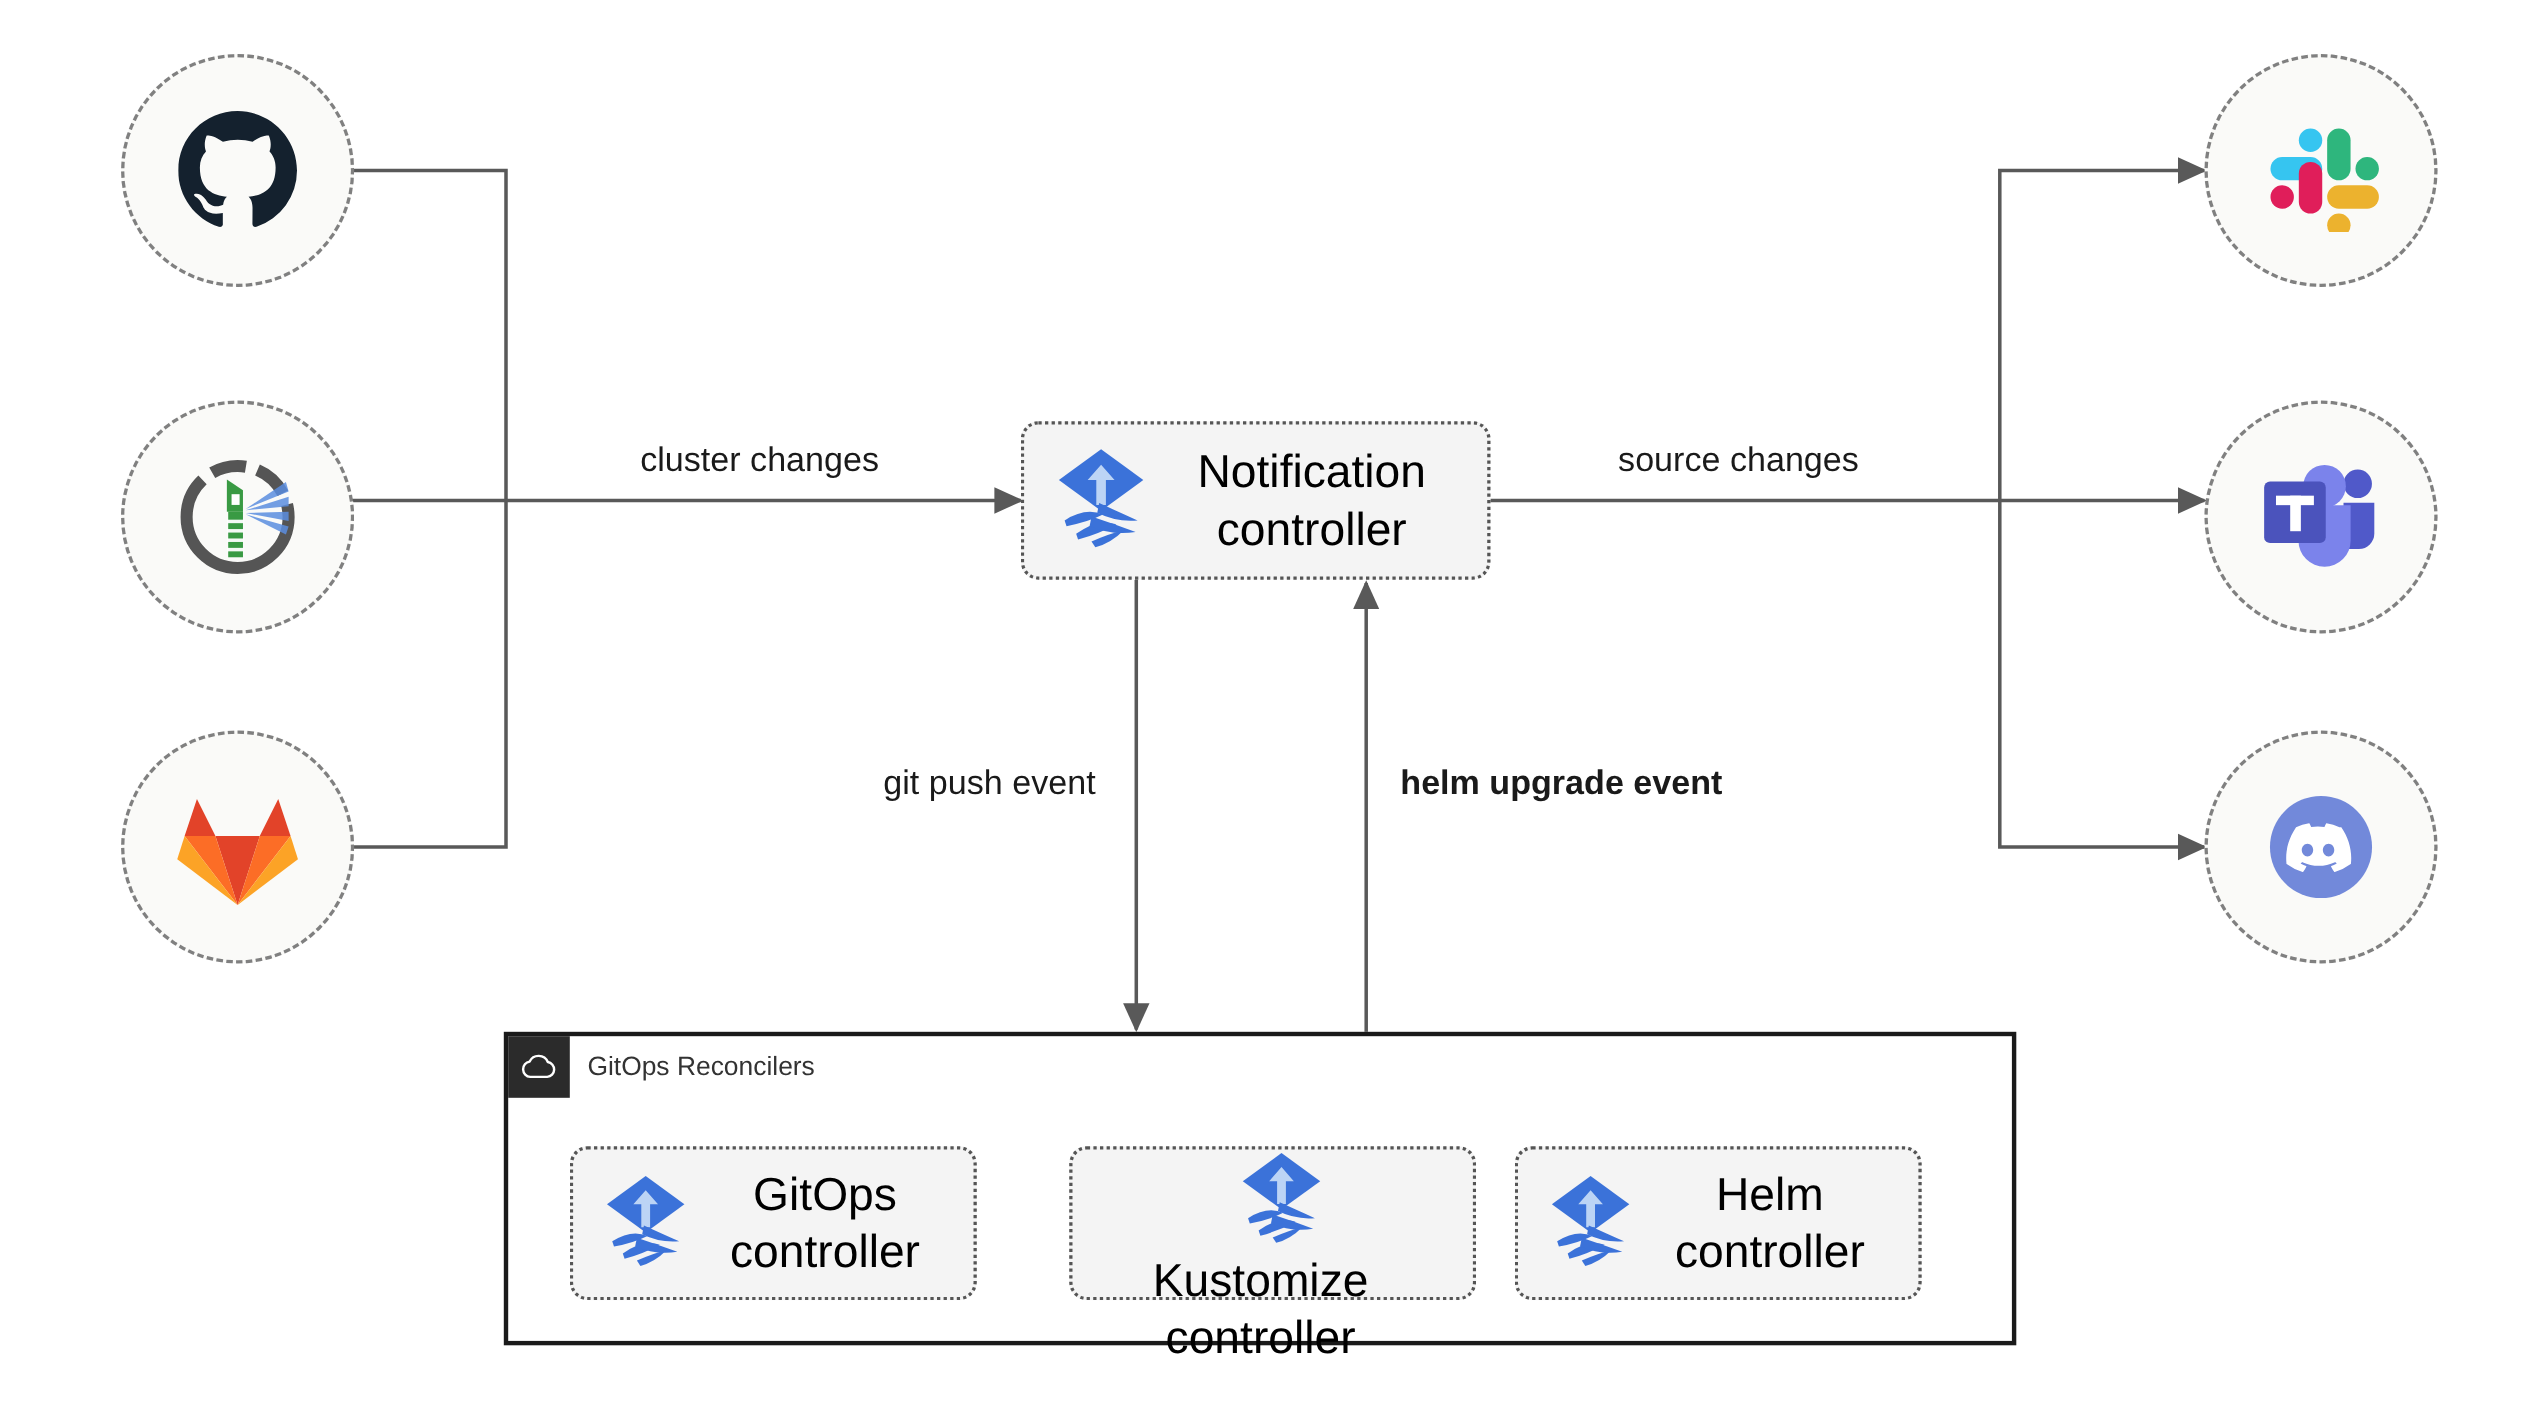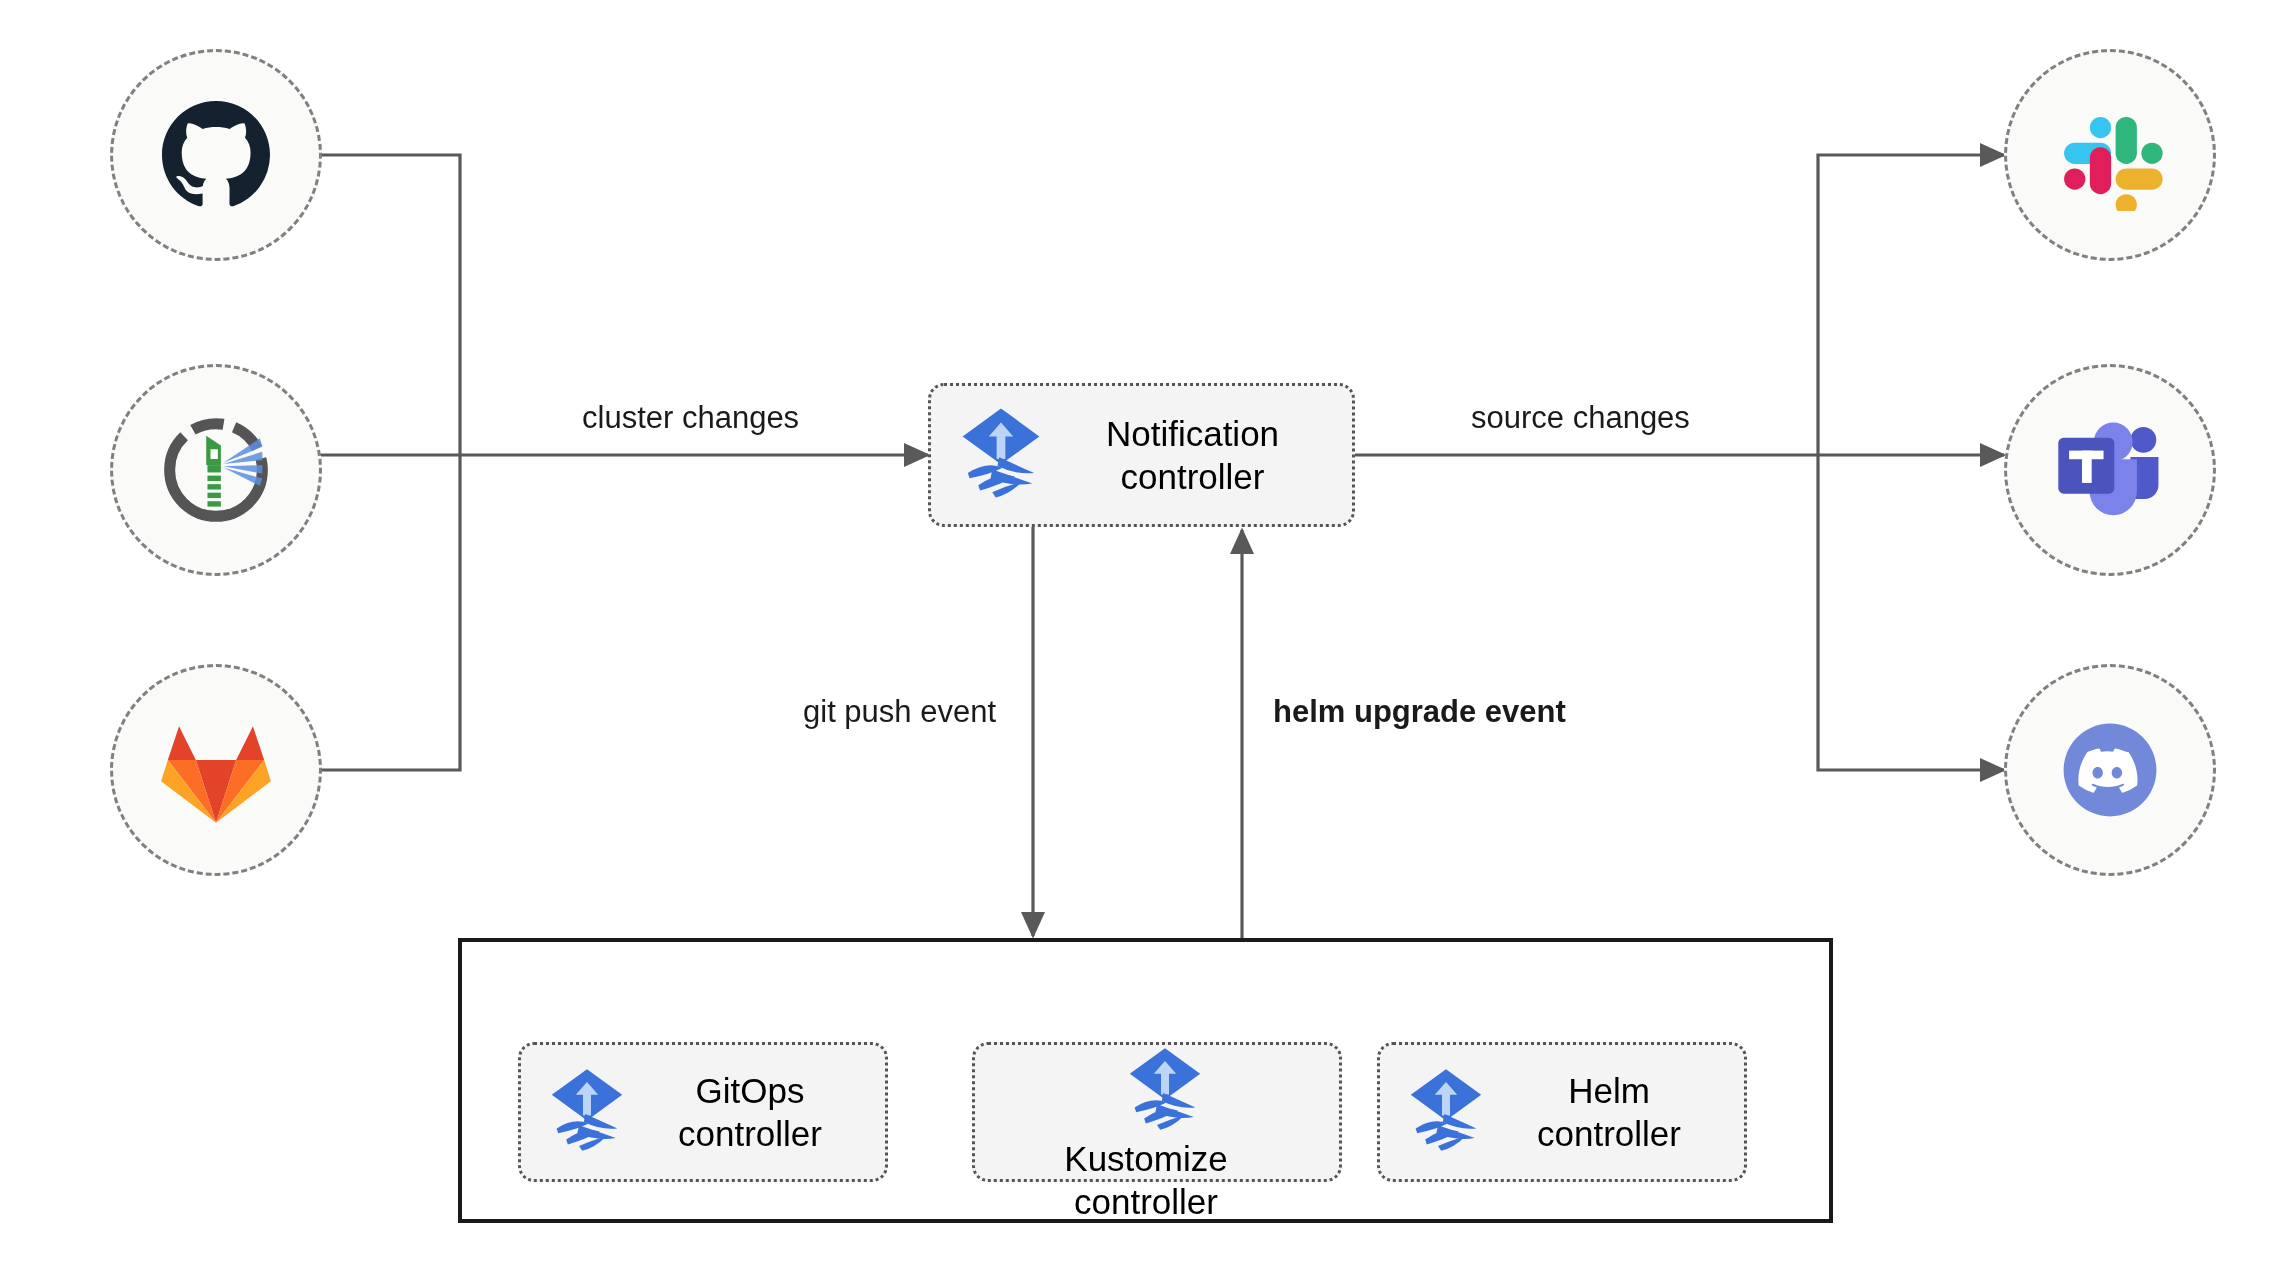--- a/index.html
+++ b/index.html
@@ -48,21 +48,21 @@
     justify-content: flex-start;
   }
   .ctrl-icon {
     flex: 0 0 auto;
     margin-left: 26px;
     margin-right: 10px;
   }
   .ctrl-label {
     flex: 1 1 auto;
     text-align: center;
-    font-size: 35px;
+    font-size: 42px;
     line-height: 1.24;
     color: #000000;
     padding-right: 22px;
     white-space: pre-line;
   }
   
   #reconcilers-container {
     position: absolute;
     left: 458px;
     top: 938px;
@@ -255,20 +255,28 @@
 
   <div class="edge-label" style="left:574px; top:400px;">cluster changes</div>
 
   <div class="edge-label" style="left:1463px; top:400px;">source changes</div>
 
   <div class="edge-label" style="left:795px; top:694px;">git push event</div>
 
   <div class="edge-label" style="left:1265px; top:694px;font-weight:bold;">helm upgrade event</div>
 
   <div id="reconcilers-container">
+    <div id="container-header">
+      <div id="container-cloud-badge">
+        <svg width="34" height="26" viewBox="0 0 34 26">
+          <path d="M9 22 a7 7 0 0 1 -0.5 -13.9 A9 9 0 0 1 25 8.5 a6.8 6.8 0 0 1 -0.5 13.5 Z" fill="none" stroke="#ffffff" stroke-width="2.2" stroke-linejoin="round"></path>
+        </svg>
+      </div>
+      <div id="container-title">GitOps Reconcilers</div>
+    </div>
 
     <div class="ctrl-box" style="left:56px; top:100px; width:370px; height:140px;">
       <span class="ctrl-icon">
         <svg width="80" height="88" viewBox="0 0 100 110">
           <path fill="#3b72d9" d="M50 4 L94 36 L50 68 L6 36 Z"></path>
           <path fill="#bcd4f5" d="M50 20 L64 36 L55 36 L55 62 L45 62 L45 36 L36 36 Z"></path>
           <g fill="#3b72d9">
             <path d="M12 78 Q34 64 52 72 Q36 80 14 84 Z"></path>
             <path d="M24 92 Q46 76 66 82 Q48 92 26 98 Z"></path>
             <path d="M48 60 Q70 70 88 78 Q66 80 46 70 Z"></path>

